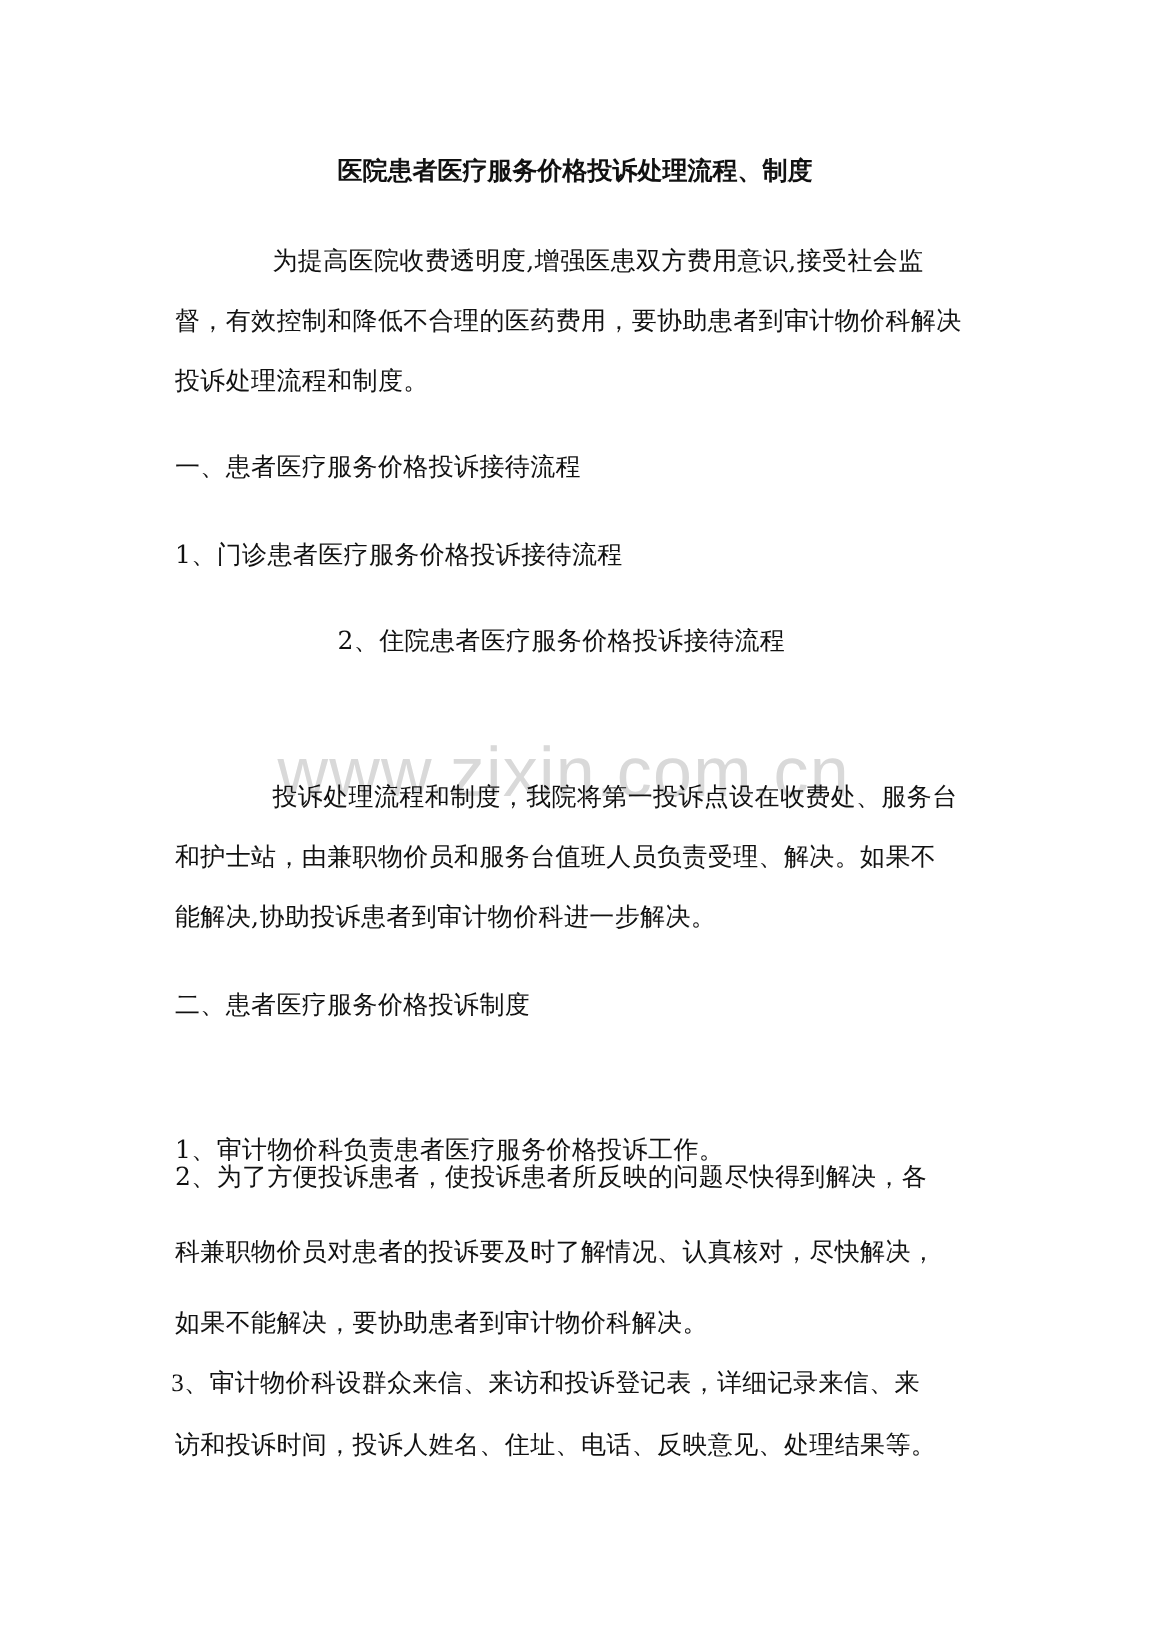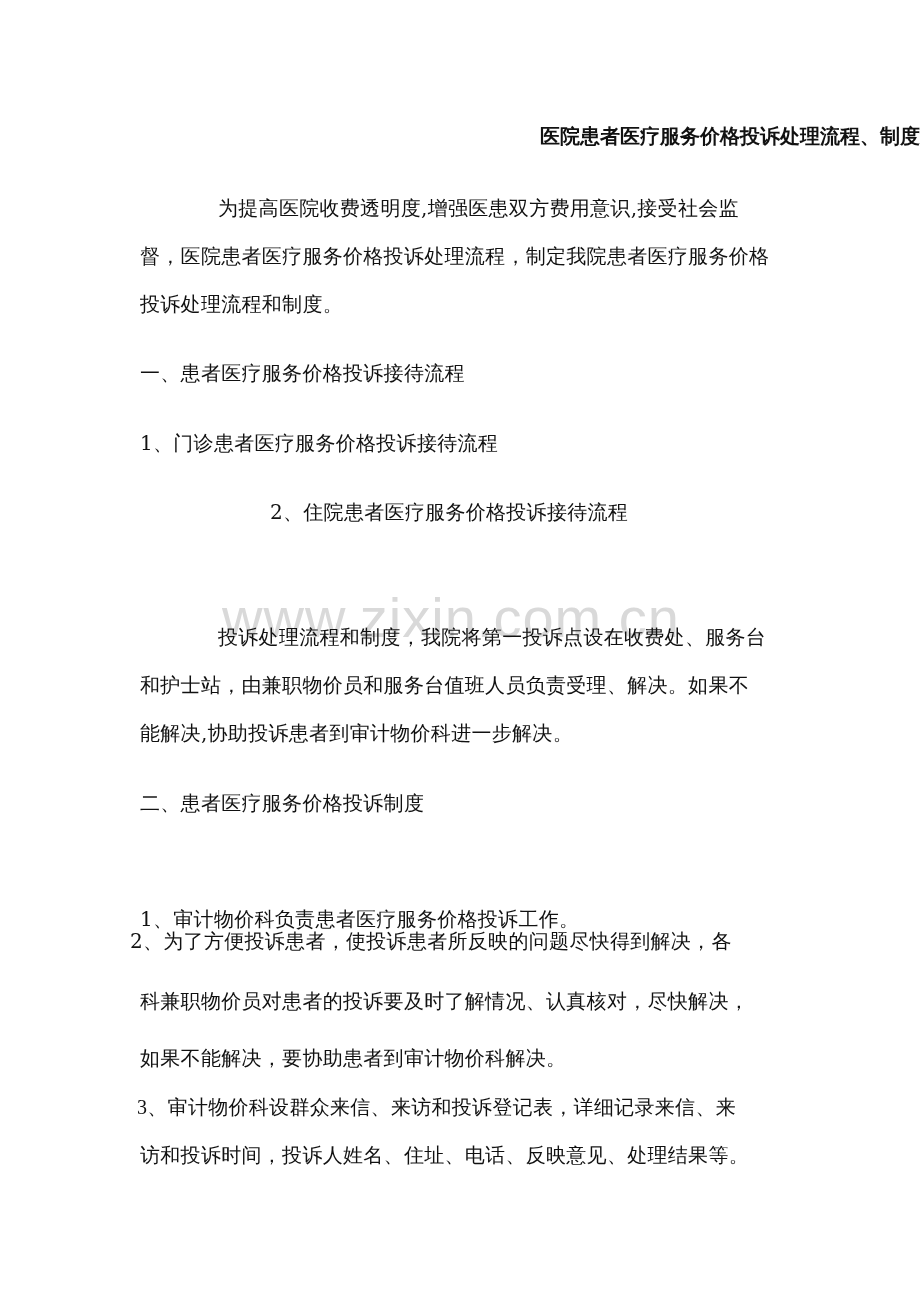--- a/index.html
+++ b/index.html
@@ -26,21 +26,21 @@
       font-size: 20px;
       line-height: 26px;
       white-space: nowrap;
       letter-spacing: 0.3px;
     }
     .title {
       position: absolute;
       left: 0;
       width: 920px;
       top: 123px;
-      text-align: right;
+      text-align: center;
       font-size: 20px;
       font-weight: bold;
       line-height: 26px;
       font-family: "DejaVu Sans", "Liberation Sans", sans-serif;
     }
     .watermark {
       position: absolute;
       left: 222px;
       top: 578px;
       font-family: "Liberation Sans", "DejaVu Sans", sans-serif;
@@ -59,35 +59,35 @@
 
 <div class="page">
 
   <div class="watermark">www.zixin.com.cn</div>
 
   <div class="text-layer">
 
     <div class="title">医院患者医疗服务价格投诉处理流程、制度</div>
 
     <div class="line" style="left:218px; top:195px;">为提高医院收费透明度,增强医患双方费用意识,接受社会监</div>
-    <div class="line" style="left:140px; top:243px;">督，医院患者医疗服务价格投诉处理流程，制定我院患者医疗服务价格</div>
+    <div class="line" style="left:140px; top:243px;">督，有效控制和降低不合理的医药费用，要协助患者到审计物价科解决</div>
     <div class="line" style="left:140px; top:291px;">投诉处理流程和制度。</div>
 
     <div class="line" style="left:140px; top:360px;">一、患者医疗服务价格投诉接待流程</div>
     <div class="line" style="left:140px; top:430px;">1、门诊患者医疗服务价格投诉接待流程</div>
     <div class="line" style="left:270px; top:499px;">2、住院患者医疗服务价格投诉接待流程</div>
 
     <div class="line" style="left:218px; top:624px;">投诉处理流程和制度，我院将第一投诉点设在收费处、服务台</div>
     <div class="line" style="left:140px; top:672px;">和护士站，由兼职物价员和服务台值班人员负责受理、解决。如果不</div>
     <div class="line" style="left:140px; top:720px;">能解决,协助投诉患者到审计物价科进一步解决。</div>
 
     <div class="line" style="left:140px; top:790px;">二、患者医疗服务价格投诉制度</div>
     <div class="line" style="left:140px; top:858px;margin-top:48px;">1、审计物价科负责患者医疗服务价格投诉工作。</div>
 
-    <div class="line" style="left:130px; top:928px;">2、为了方便投诉患者，使投诉患者所反映的问题尽快得到解决，各</div>
+    <div class="line" style="left:140px; top:928px;">2、为了方便投诉患者，使投诉患者所反映的问题尽快得到解决，各</div>
     <div class="line" style="left:140px; top:976px;margin-top:12px;">科兼职物价员对患者的投诉要及时了解情况、认真核对，尽快解决，</div>
     <div class="line" style="left:140px; top:1024px;margin-top:21px;">如果不能解决，要协助患者到审计物价科解决。</div>
 
     <div class="line" style="left:137px; top:1094px;font-family:Liberation Serif, serif;">3、审计物价科设群众来信、来访和投诉登记表，详细记录来信、来</div>
     <div class="line" style="left:140px; top:1142px;">访和投诉时间，投诉人姓名、住址、电话、反映意见、处理结果等。</div>
 
   </div>
 </div>
 
 </body></html>

